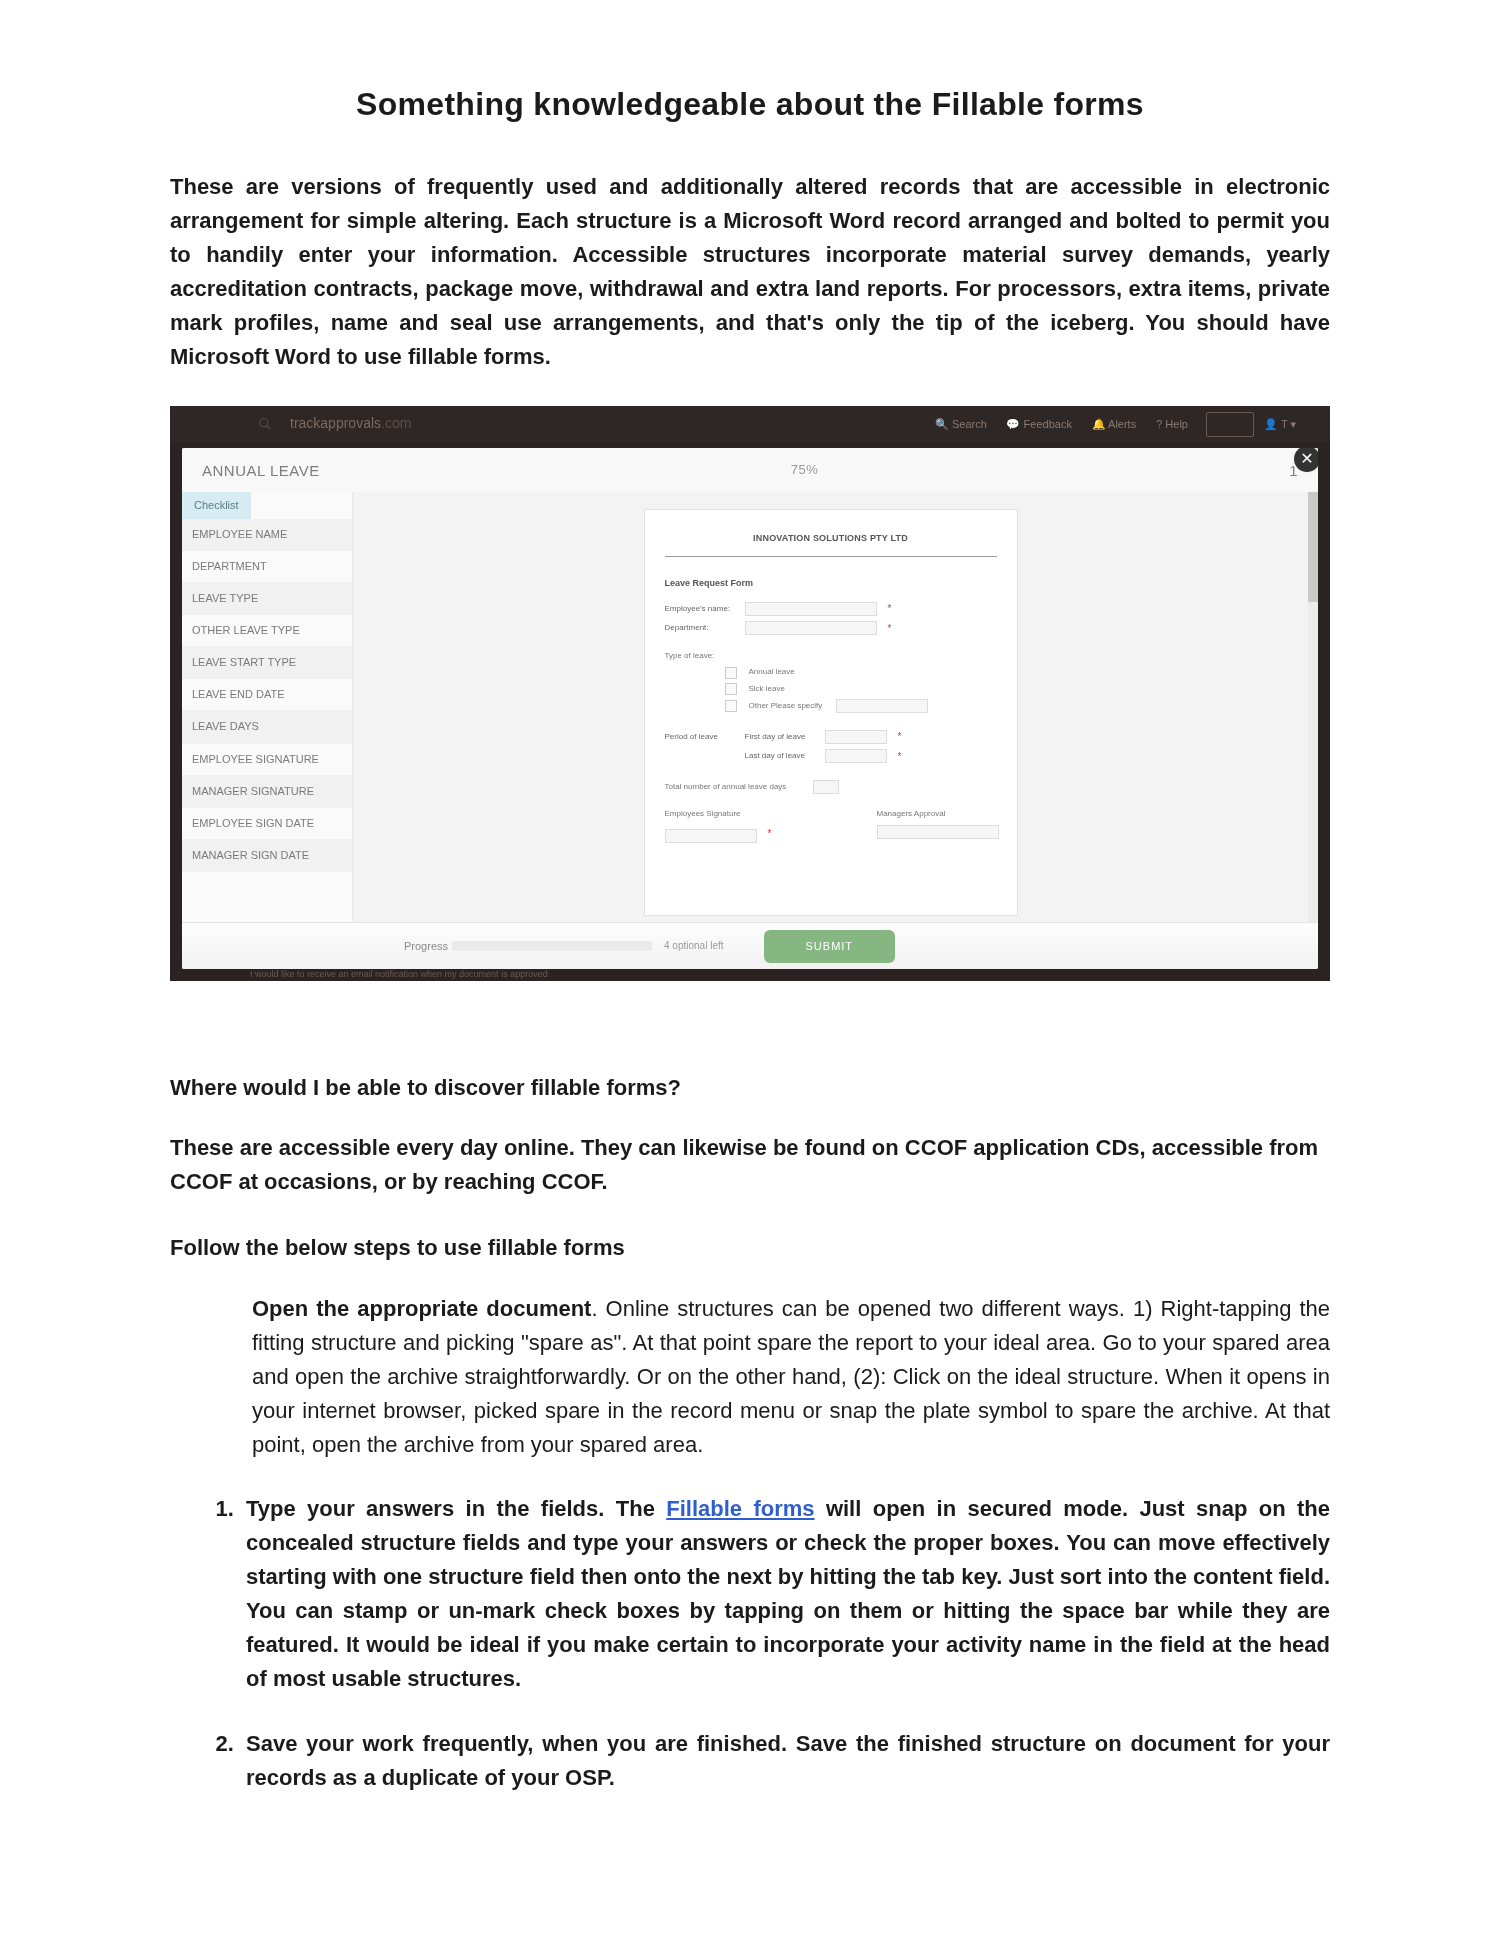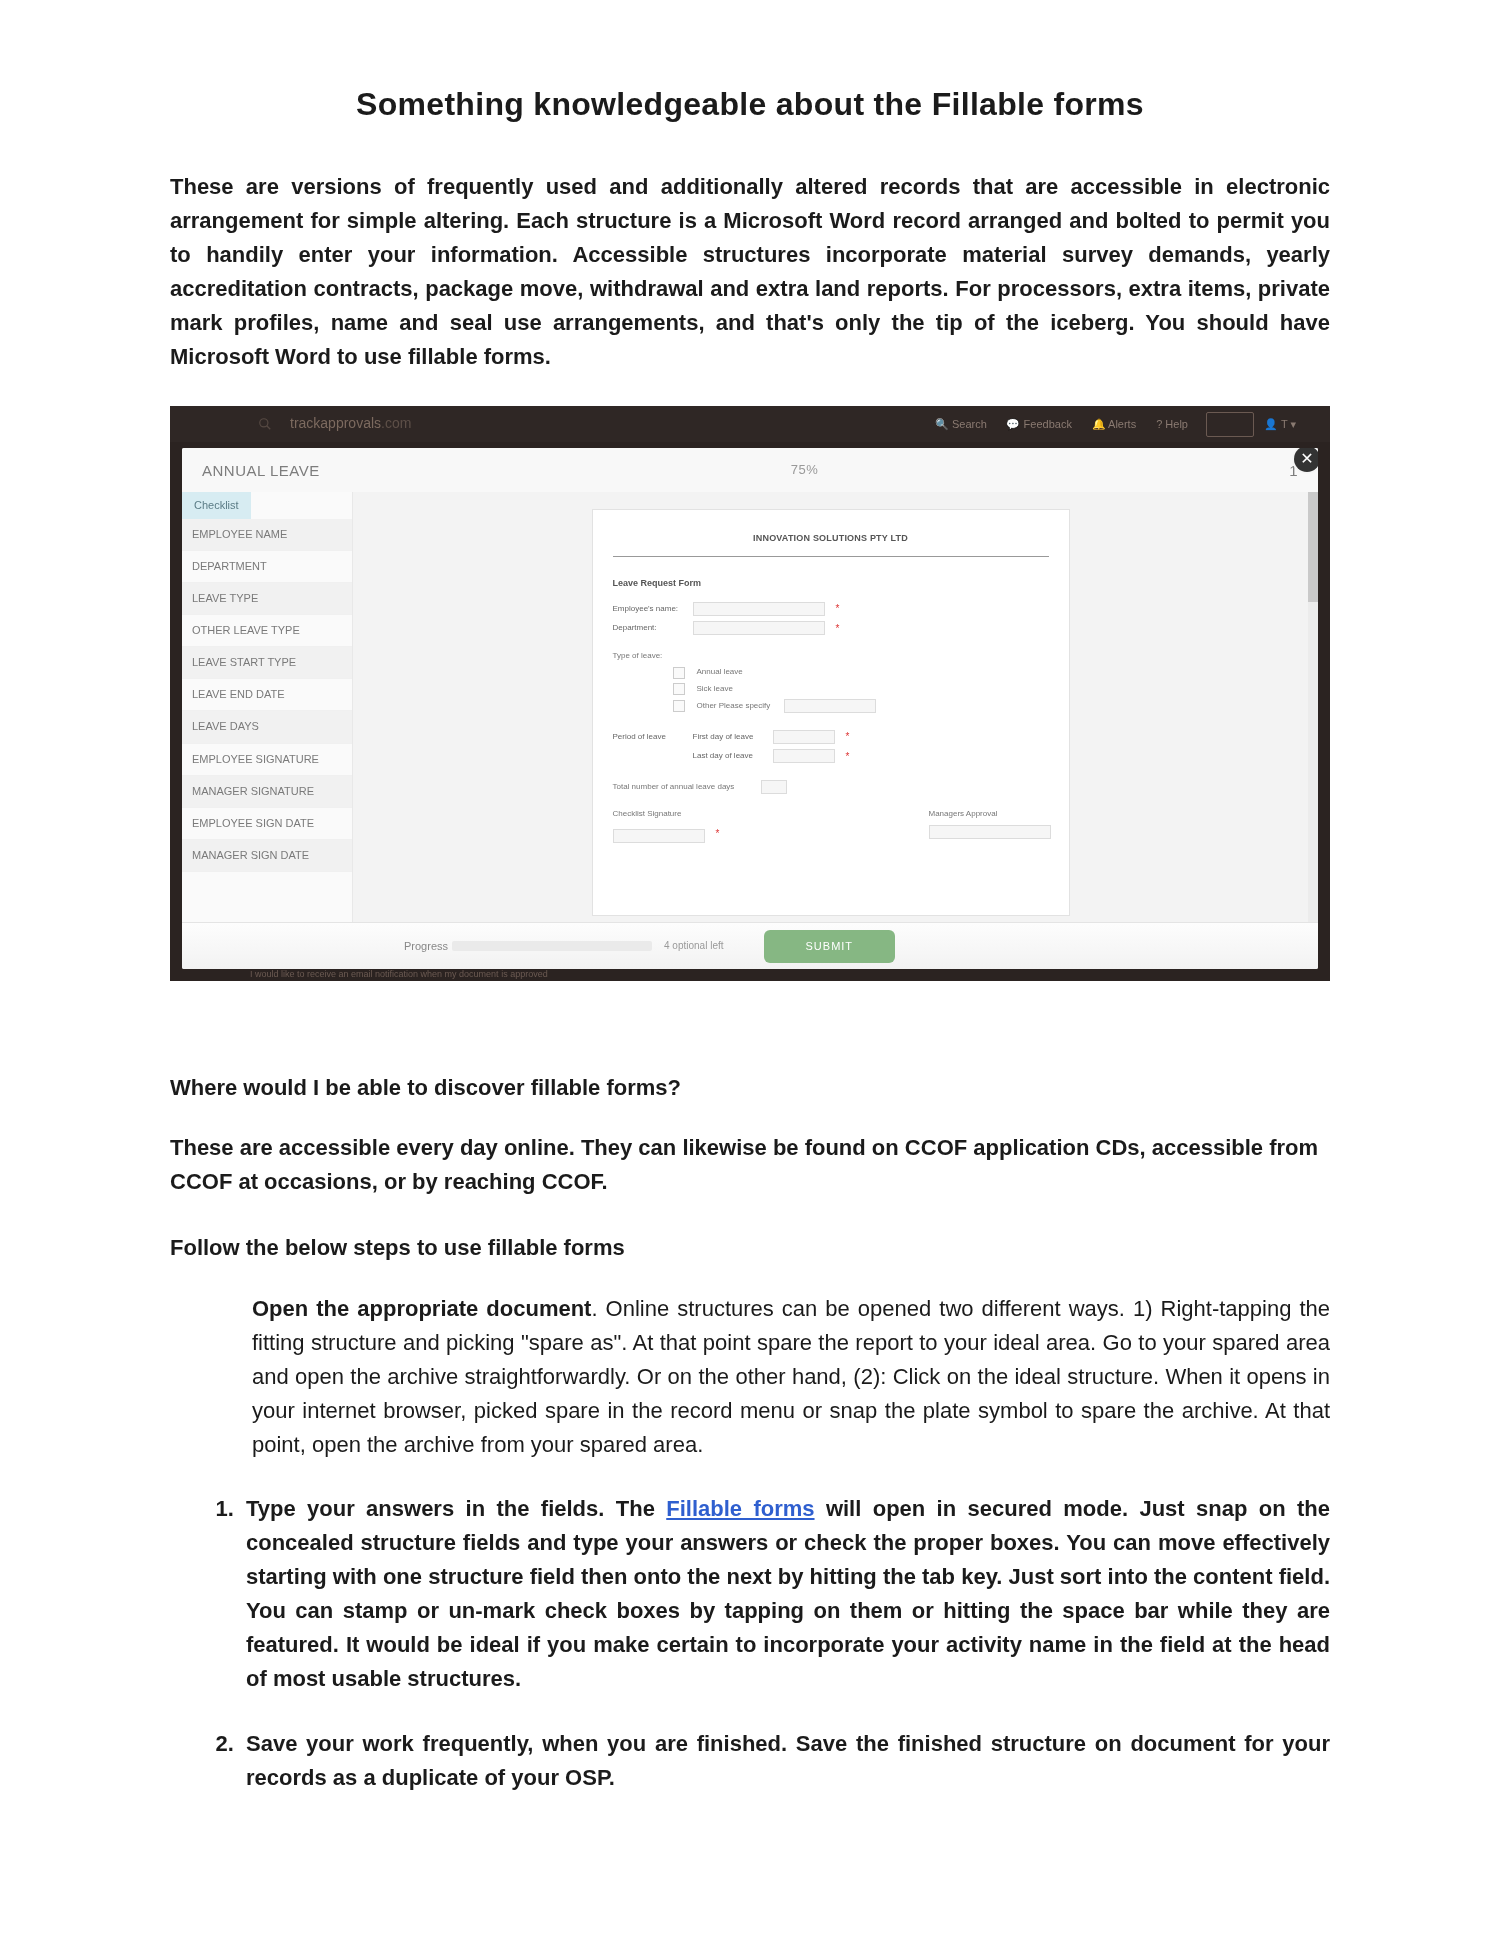--- a/index.html
+++ b/index.html
@@ -144,21 +144,21 @@
     padding:18px 12px 8px 12px;
     overflow:hidden;
     position:relative;
   }
   .mock-scrollbar{
     width:10px;
     background:#ececec;
   }
   .mock-scrollbar::before{content:"";display:block;width:100%;height:110px;background:#c9c9c9;}
   .mock-doc{
-    width:476px;
+    width:372px;
     background:#fff;
     box-shadow:0 0 0 1px #e2e2e2;
     padding:16px 20px 8px 20px;
     box-sizing:border-box;
     font-size:9px;
     color:#555;
   }
   .mock-doc .doc-title{
     text-align:center;
     font-weight:700;
@@ -308,21 +308,21 @@
               <span class="req">*</span>
             </div>
 
             <div class="row" style="margin-top:16px;">
               <span class="small" style="width:140px;">Total number of annual leave days</span>
               <span class="inp" style="width:24px;"></span>
             </div>
 
             <div class="sigrow">
               <div class="sigbox">
-                <div class="small">Checklist Signature</div>
+                <div class="small">Employees Signature</div>
                 <div class="row" style="margin:4px 0 0 0;">
                     <span class="inp" style="width:90px;"></span>
                     <span class="req">*</span>
                   </div>
               </div>
               <div class="sigbox">
                 <div class="small">Managers Approval</div>
                 <div class="inp"></div>
               </div>
             </div>

